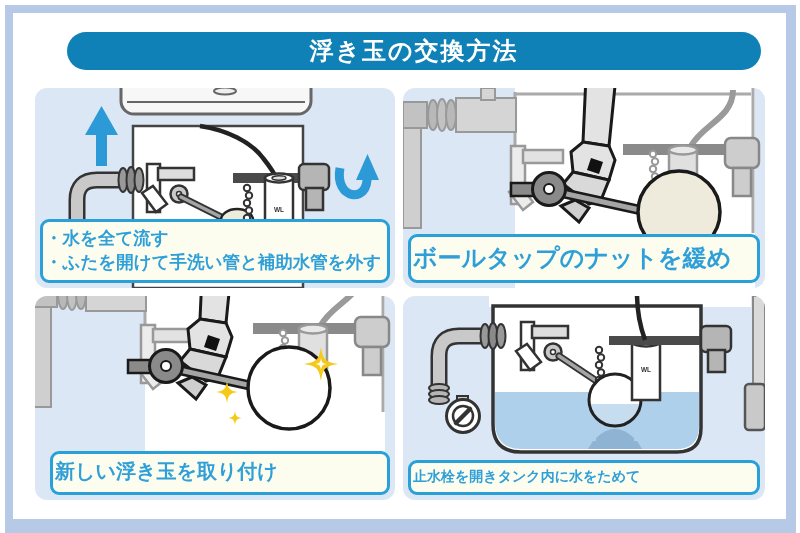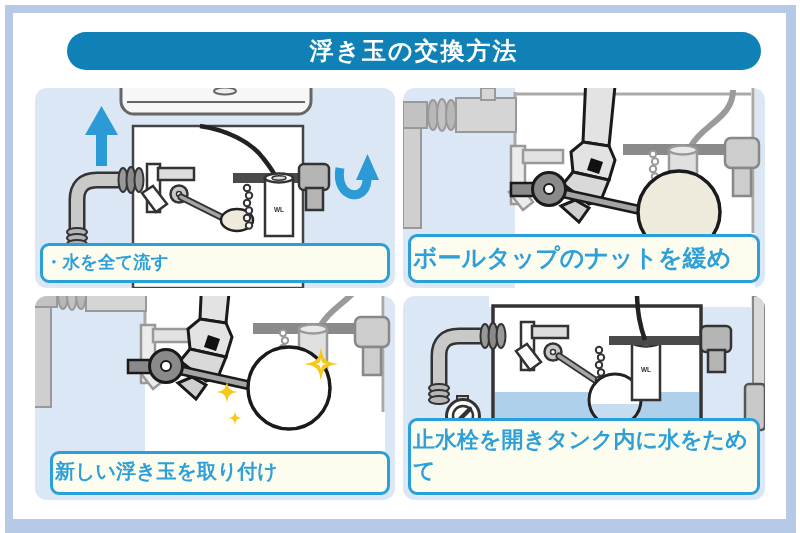--- a/index.html
+++ b/index.html
@@ -28,21 +28,21 @@
   #p4{left:403px;top:296px;width:362px;height:204px;}
   .caption{
     position:absolute;left:5px;right:5px;bottom:5px;
     background:#fcfdee;border:3px solid #2aa0d9;border-radius:9px;
     color:#2e9fd8;font-weight:bold;
     line-height:1.38;padding:4px 2px 6px;
   }
   #p1 .caption{font-size:17.5px;}
   #p2 .caption{font-size:24px;}
   #p3 .caption{font-size:20px;margin-left:10px;}
-  #p4 .caption{font-size:22px;}
+  #p4 .caption{font-size:14px;}
   .wl-label{font-size:6.5px;font-weight:bold;fill:#333;}
 </style>
 </head>
 <body>
 
 <svg width="0" height="0" style="position:absolute" aria-hidden="true">
   <defs>
     <g id="g-chain">
       <circle cx="0" cy="0" r="3.2" fill="#fff"></circle>
         <circle cx="2" cy="7.5" r="3.2" fill="#fff"></circle>
@@ -159,20 +159,21 @@
       </g>
     <text class="wl-label" x="244" y="124" text-anchor="middle">WL</text>
 
     <g>
       <path d="M 305,80 C 299,112 334,116 332,88" fill="none" stroke="#2b9ad6" stroke-width="9"></path>
       <polygon points="321,92 344,92 332.5,66" fill="#2b9ad6"></polygon>
     </g>
   </svg>
   <div class="caption">
     <div>・水を全て流す</div>
+    <div>・ふたを開けて手洗い管と補助水管を外す</div>
   </div>
 </div>
 
 <div class="panel" id="p2">
   <svg class="illus" width="362" height="200" viewBox="0 0 362 200">
     <use href="#g-bg2"></use>
     <g>
         <use href="#g-wrench"></use>
       </g>
     <circle cx="276" cy="124" r="41" fill="#eeeadc" stroke="#1a1a1a" stroke-width="3.5"></circle>

